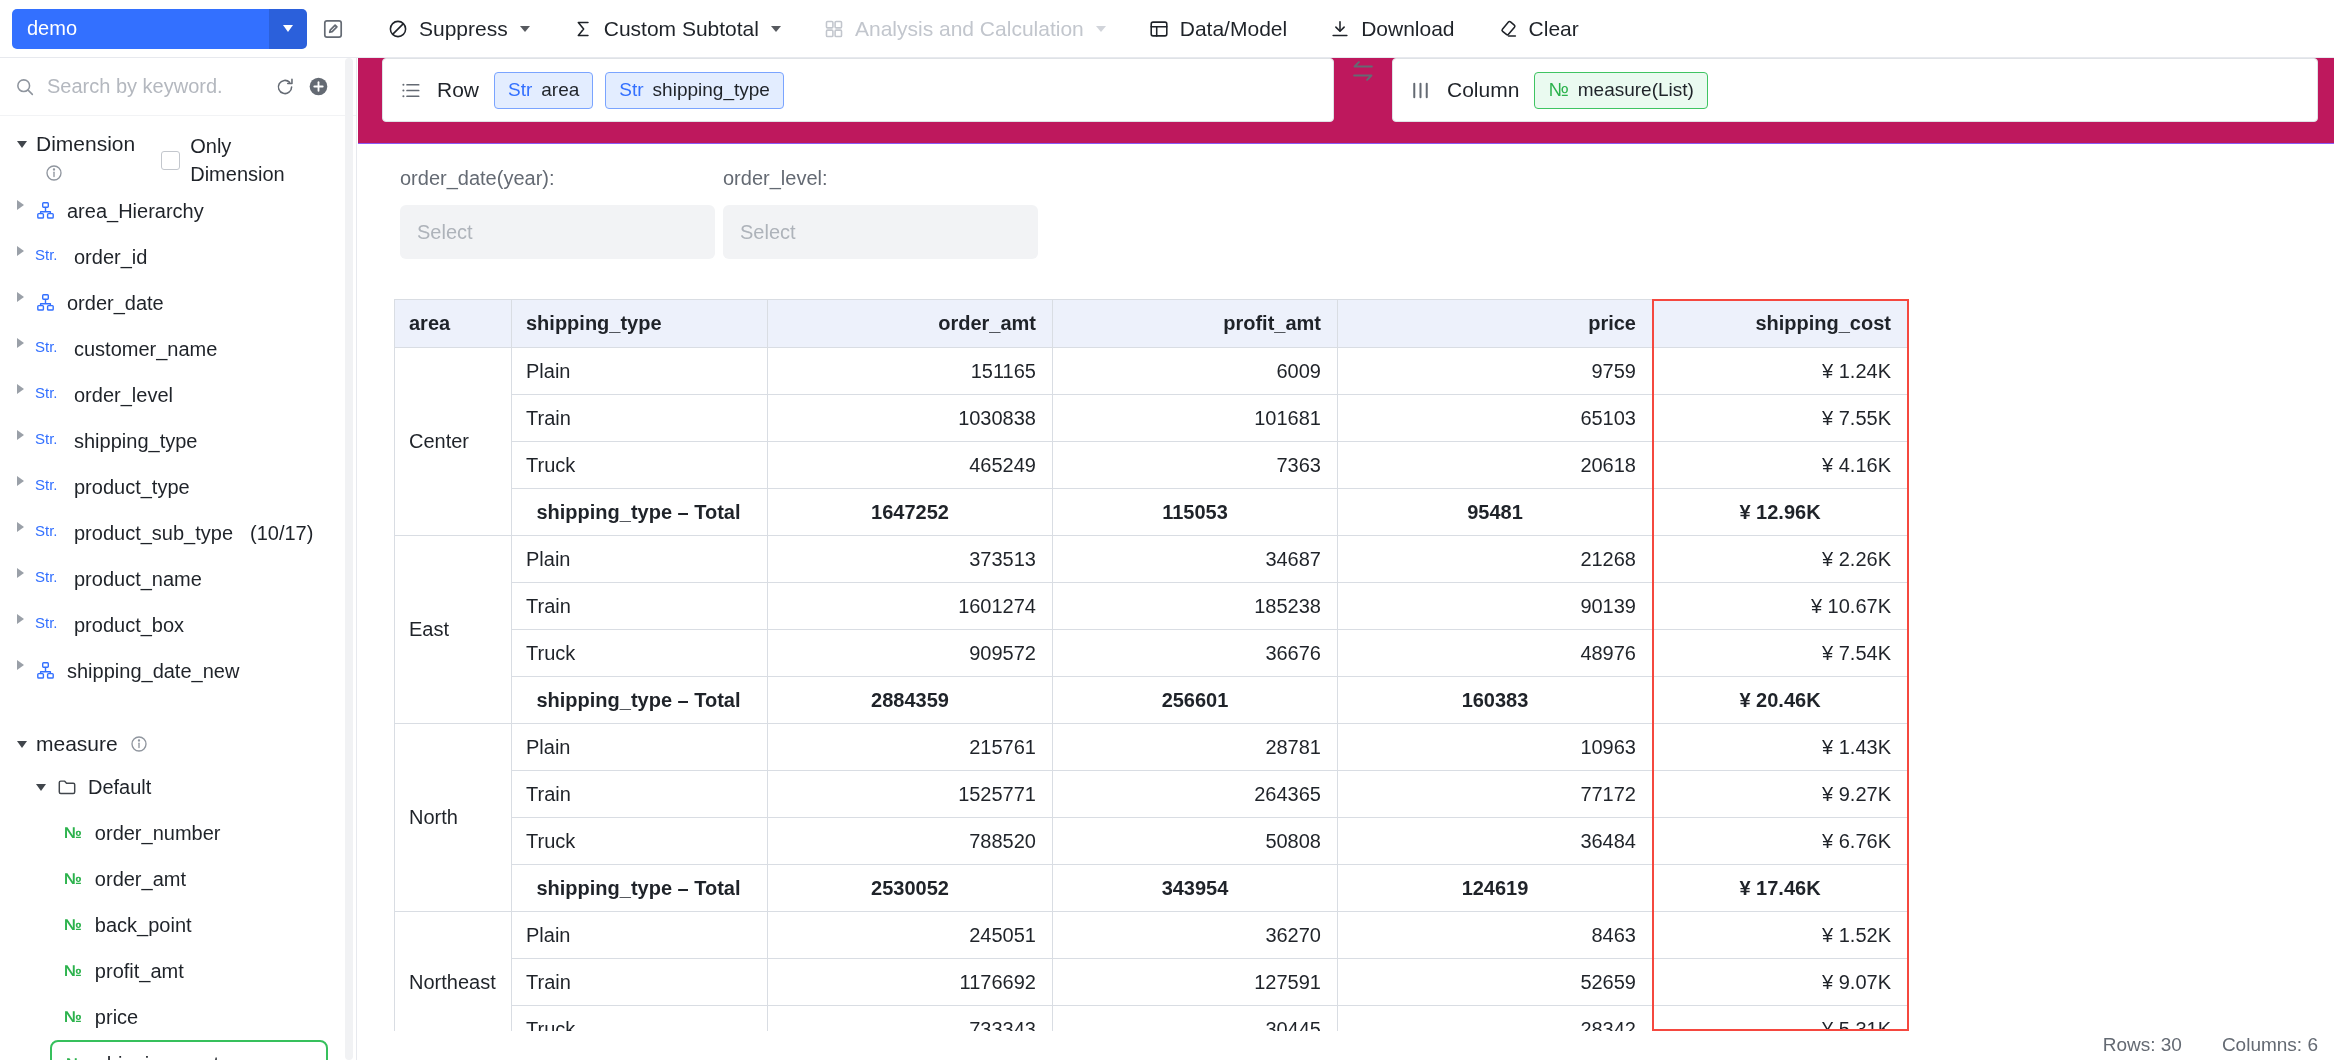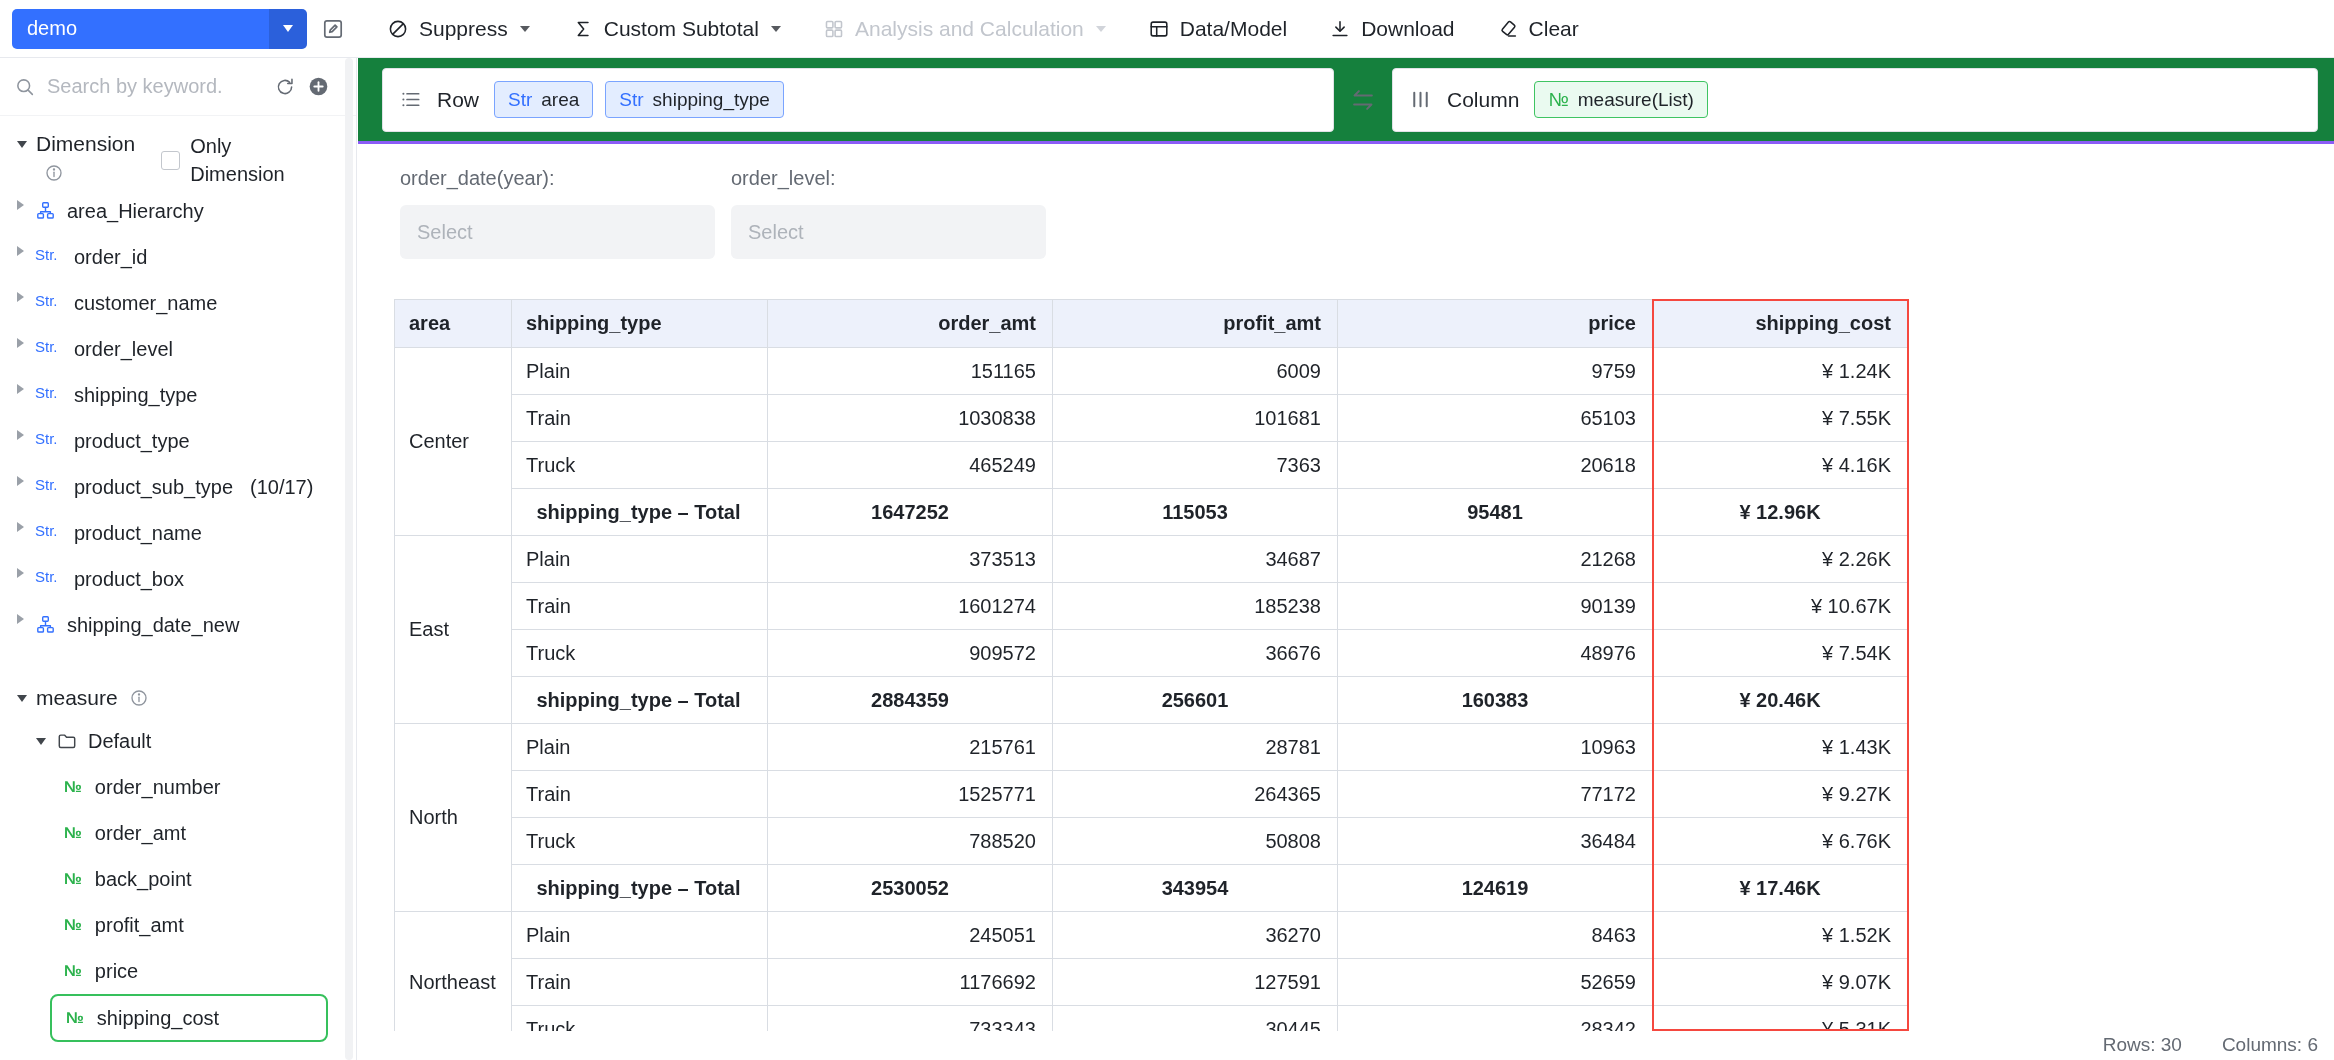--- a/index.html
+++ b/index.html
@@ -55,37 +55,37 @@
 
   .measure-header { display:flex; align-items:center; gap:9px; padding:26px 14px 8px 17px; }
   .measure-header .info-icon { margin-left:2px; }
   .folder-row { height:46px; display:flex; align-items:center; gap:10px; padding-left:36px; cursor:pointer; }
   .measure-item { height:46px; display:flex; align-items:center; gap:13px; padding-left:64px; cursor:pointer; }
   .num-tag { color:#2bb24c; font-size:16px; font-weight:bold; flex:0 0 auto; }
   .measure-item .mi-label { font-size:20px; }
   .measure-item.selected { margin-left:50px; padding-left:14px; width:278px; height:48px; border:2px solid #36c05c; border-radius:8px; }
 
   
-  .shelf-bar { position:absolute; left:358px; top:58px; right:0; height:86px; background:#15803d; border-bottom:3px solid #8b5cf6; display:flex; align-items:center; padding:0 16px 0 24px; }
+  .shelf-bar { position:absolute; left:358px; top:58px; right:0; height:86px; background:#be185d; border-bottom:1px solid #8b5cf6; display:flex; padding:0 16px 0 24px; }
   .shelf-box { border:1px solid #dfe2e6; border-radius:4px; height:64px; display:flex; align-items:center; gap:15px; padding:0 16px; background:#fff; }
   .row-box { width:952px; flex:0 0 auto; }
   .col-box { flex:1; }
   .shelf-label { font-size:21px; color:#1f2329; }
   .swap { color:#646a73; margin:0 16px; cursor:pointer; }
   .pills { display:flex; gap:12px; align-items:center; }
   .pill { height:37px; display:flex; align-items:center; gap:9px; padding:0 13px; border-radius:4px; font-size:19px; cursor:grab; white-space:nowrap; }
   .pill-blue { background:#e3edff; border:1px solid #7aa4ff; }
   .pill-blue .pill-tag { color:#3370ff; }
   .pill-green { background:#eafaf0; border:1px solid #3fc462; }
   .pill-green .pill-tag { color:#2bb24c; }
   .pill-name { color:#1f2329; }
 
   
   .content { position:absolute; left:358px; top:145px; right:0; bottom:0; background:#fff; }
-  .filters { display:flex; gap:16px; padding:22px 0 0 42px; }
+  .filters { display:flex; gap:8px; padding:22px 0 0 42px; }
   .filter-block { width:315px; }
   .filter-label { color:#646a73; font-size:20px; margin-bottom:15px; }
   .filter-select { height:54px; background:#f2f3f5; border-radius:6px; display:flex; align-items:center; padding:0 17px; color:#aeb3ba; font-size:20px; cursor:pointer; }
 
   .table-wrap { position:relative; margin:40px 0 0 36px; width:1515px; height:732px; overflow:hidden; }
   table { border-collapse:collapse; table-layout:fixed; width:1513px; background:#fff; }
   th, td { border:1px solid #d9dde3; height:47px; padding:0 16px; font-size:20px; white-space:nowrap; overflow:hidden; }
   thead th { background:#edf1fb; font-weight:bold; height:48px; }
   .txt { text-align:left; padding-left:14px; }
   .num { text-align:right; }
@@ -231,20 +231,32 @@
             <rect x="14.4" y="15.6" width="6.4" height="5" rx="1"></rect>
             <path d="M12 8.2v3.2M6.4 15.6v-2.2h11.2v2.2M12 11.4v2"></path>
           </svg>
         </span>
         <span class="ti-label">area_Hierarchy</span>
       </div>
       <div class="tree-item">
         <span class="tri-right"></span>
         <span class="str-tag">Str.</span>
         <span class="ti-label">order_id</span>
+      </div>
+      <div class="tree-item">
+        <span class="tri-right"></span>
+        <span class="hicon">
+          <svg viewBox="0 0 24 24" width="21" height="21" fill="none" stroke="currentColor" stroke-width="1.6" stroke-linejoin="round">
+            <rect x="8.8" y="3.2" width="6.4" height="5" rx="1"></rect>
+            <rect x="3.2" y="15.6" width="6.4" height="5" rx="1"></rect>
+            <rect x="14.4" y="15.6" width="6.4" height="5" rx="1"></rect>
+            <path d="M12 8.2v3.2M6.4 15.6v-2.2h11.2v2.2M12 11.4v2"></path>
+          </svg>
+        </span>
+        <span class="ti-label">order_date</span>
       </div>
       <div class="tree-item">
         <span class="tri-right"></span>
         <span class="str-tag">Str.</span>
         <span class="ti-label">customer_name</span>
       </div>
       <div class="tree-item">
         <span class="tri-right"></span>
         <span class="str-tag">Str.</span>
         <span class="ti-label">order_level</span>

